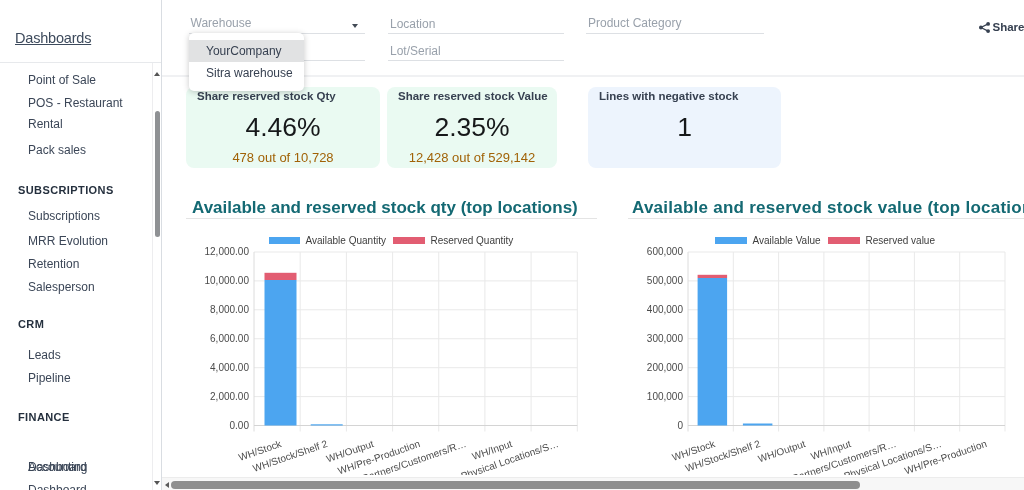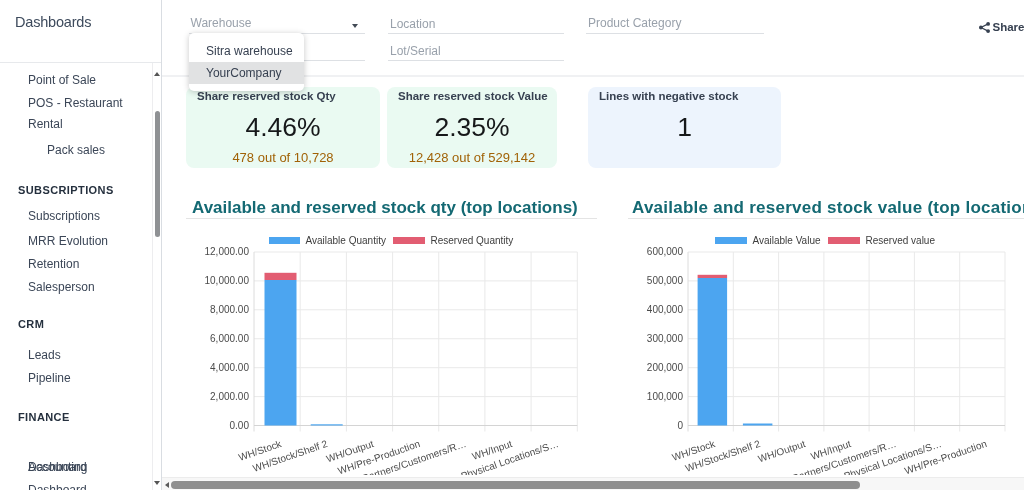--- a/index.html
+++ b/index.html
@@ -4,21 +4,21 @@
 <style>
 * { margin:0; padding:0; box-sizing:border-box; }
 html,body { width:1024px; height:490px; overflow:hidden; background:#fff;
   font-family:"Liberation Sans", sans-serif; }
 body { position:relative; }
 .abs { position:absolute; }
 
 
 #sidebar { position:absolute; left:0; top:0; width:162px; height:490px;
   border-right:1px solid #d9dde2; overflow:hidden; }
-#sbtitle { position:absolute; left:15px; top:14px; font-size:14.5px; letter-spacing:-0.2px; color:#3d4a5c; }
+#sbtitle { position:absolute; left:15px; top:30px; font-size:14.5px; letter-spacing:-0.2px; color:#3d4a5c;text-decoration:underline; }
 #sbsep { position:absolute; left:0; top:62px; width:161px; height:1px; background:#e7e9ec; }
 .mi { position:absolute; left:28px; font-size:12px; color:#3b4657; white-space:nowrap; }
 .mh { position:absolute; left:18px; font-size:11px; font-weight:bold; color:#25303e;
   letter-spacing:0.4px; white-space:nowrap; }
 
 #sbthumb { position:absolute; left:154.5px; top:111px; width:5.5px; height:126px;
   background:#8f9194; border-radius:3px; }
 .sarr { position:absolute; left:154px; width:0; height:0; }
 #sarrup { top:71.5px; border-left:3.5px solid transparent; border-right:3.5px solid transparent;
   border-bottom:4.5px solid #555; }
@@ -55,21 +55,21 @@
 </style>
 </head>
 <body>
 
 <div id="sidebar">
   <div id="sbtitle">Dashboards</div>
   <div id="sbsep"></div>
   <div class="mi" style="top:72.5px;">Point of Sale</div>
   <div class="mi" style="top:96px;">POS - Restaurant</div>
   <div class="mi" style="top:117px;">Rental</div>
-  <div class="mi" style="top:143px;margin-left:19px;">Pack sales</div>
+  <div class="mi" style="top:143px;">Pack sales</div>
   <div class="mh" style="top:183.5px;">SUBSCRIPTIONS</div>
   <div class="mi" style="top:209px;">Subscriptions</div>
   <div class="mi" style="top:233.5px;">MRR Evolution</div>
   <div class="mi" style="top:256.5px;">Retention</div>
   <div class="mi" style="top:280px;">Salesperson</div>
   <div class="mh" style="top:317.5px;">CRM</div>
   <div class="mi" style="top:347.5px;">Leads</div>
   <div class="mi" style="top:371.3px;">Pipeline</div>
   <div class="mh" style="top:410.5px;">FINANCE</div>
   <div class="mi" style="top:460px;text-align:right;">Accounting</div>
@@ -98,22 +98,22 @@
       <g fill="#374151">
     <circle cx="1.9" cy="5.5" r="1.9"></circle>
     <circle cx="9.1" cy="1.9" r="1.9"></circle>
     <circle cx="9.1" cy="9.1" r="1.9"></circle>
     <path d="M1.9 5.5 L9.1 1.9 M1.9 5.5 L9.1 9.1" stroke="#374151" stroke-width="1.3"></path>
   </g>
     </svg><span>Share</span>
 </div>
 
 <div id="dd">
+  <div class="it sel">YourCompany</div>
   <div class="it">Sitra warehouse</div>
-  <div class="it sel">YourCompany</div>
 </div>
 
 <div class="card" id="card1">
   <div class="t">Share reserved stock Qty</div>
   <div class="v">4.46%</div>
   <div class="s">478 out of 10,728</div>
 </div>
 <div class="card" id="card2">
   <div class="t">Share reserved stock Value</div>
   <div class="v">2.35%</div>

